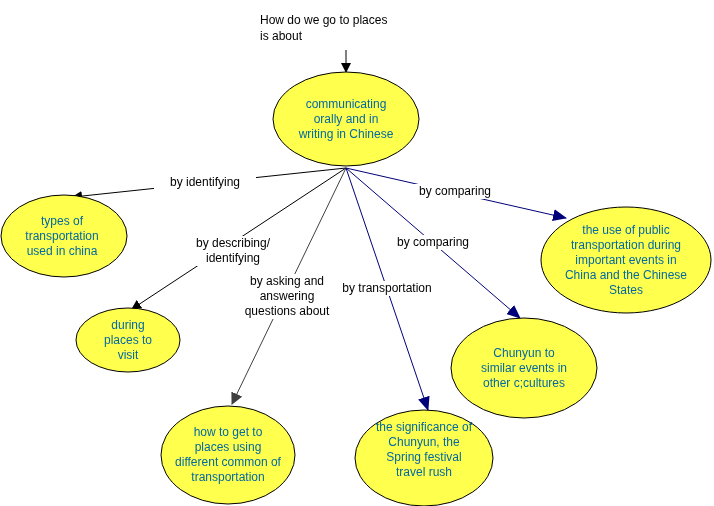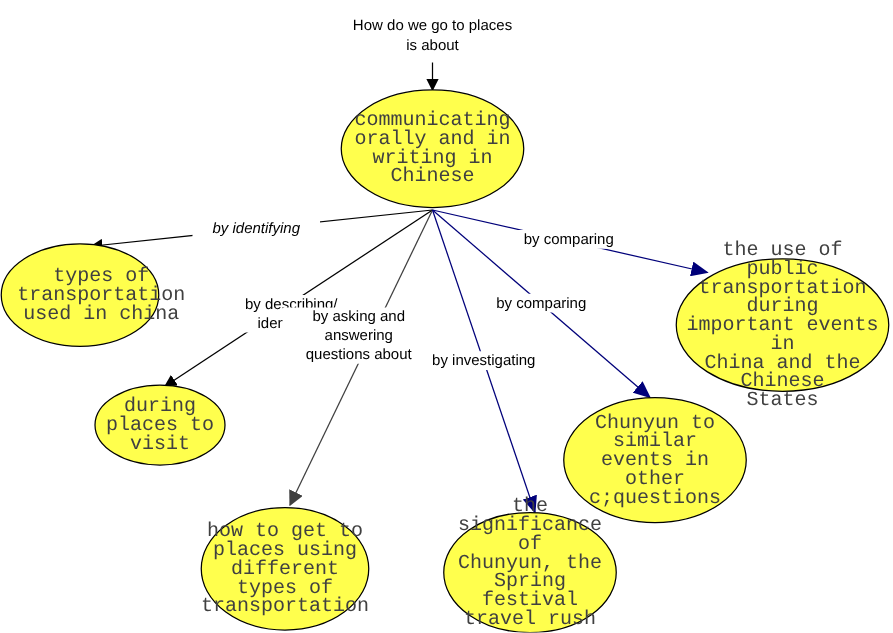--- a/index.html
+++ b/index.html
@@ -2,25 +2,25 @@
 <html><head>
   <meta charset="utf-8">
   <style>
     html, body { margin: 0; padding: 0; background: #ffffff; }
     body { width: 714px; height: 506px; position: relative; overflow: hidden;
            font-family: "Liberation Sans", sans-serif; }
     #map { position: absolute; left: 0; top: 0; }
     .label { position: absolute; font-family: "Liberation Sans", sans-serif; font-size: 12px;
              color: #000; text-align: center; line-height: 15px; white-space: pre-line;
              background: #ffffff; padding: 0 1px; }
-    .node-text { position: absolute; font-family: Liberation Mono, monospace; font-size: 16px;
-                 color: #404040; text-align: center; line-height: 15px; white-space: pre-line;
+    .node-text { position: absolute; font-family: Liberation Sans, sans-serif; font-size: 12px;
+                 color: #0369a1; text-align: center; line-height: 15px; white-space: pre-line;
                  display: flex; align-items: center; justify-content: center; }
     .title { position: absolute; left: 260px; top: 12px; width: 172px; font-size: 12px;
-             line-height: 16px; text-align: center; white-space: pre-line; color: #000; }
+             line-height: 16px; text-align: left; white-space: pre-line; color: #000; }
   </style>
 </head>
 <body>
 
 <div class="title">How do we go to places
 is about</div>
 
 <svg id="map" width="714" height="506">
   <defs>
     <marker id="arrow-dark" markerWidth="10" markerHeight="10" refX="9" refY="5" orient="auto" markerUnits="userSpaceOnUse">
@@ -48,47 +48,47 @@
       <ellipse cx="64" cy="236" rx="63" ry="41" fill="#ffff4d" stroke="#000000" stroke-width="1"></ellipse>
       <ellipse cx="128" cy="340" rx="52" ry="32" fill="#ffff4d" stroke="#000000" stroke-width="1"></ellipse>
       <ellipse cx="228" cy="455" rx="67" ry="49" fill="#ffff4d" stroke="#000000" stroke-width="1"></ellipse>
       <ellipse cx="424" cy="458" rx="69" ry="48" fill="#ffff4d" stroke="#000000" stroke-width="1"></ellipse>
       <ellipse cx="524" cy="368" rx="73" ry="50" fill="#ffff4d" stroke="#000000" stroke-width="1"></ellipse>
       <ellipse cx="626" cy="260" rx="85" ry="53" fill="#ffff4d" stroke="#000000" stroke-width="1"></ellipse>
     </g>
 </svg>
 
 <div id="labels-layer">
-    <div class="label" style="left: 154px; top: 174.5px; width: 100px; font-style: italic;">by identifying</div>
+    <div class="label" style="left: 154px; top: 174.5px; width: 100px;">by identifying</div>
     <div class="label" style="left: 177px; top: 236px; width: 110px;">by describing/
 identifying</div>
-    <div class="label" style="left: 226px; top: 246px; width: 120px; text-align: center;">by asking and
+    <div class="label" style="left: 226px; top: 274px; width: 120px; text-align: center;">by asking and
 answering
 questions about</div>
-    <div class="label" style="left: 331px; top: 280.5px; width: 110px;">by investigating</div>
+    <div class="label" style="left: 331px; top: 280.5px; width: 110px;">by transportation</div>
     <div class="label" style="left: 382px; top: 234.5px; width: 100px;">by comparing</div>
     <div class="label" style="left: 404px; top: 183.5px; width: 100px;">by comparing</div>
     <div class="node-text" style="left: 281px; top: 72px; width: 130px; height: 94px;">communicating
 orally and in
 writing in Chinese</div>
-    <div class="node-text" style="left: 26px; top: 195px; width: 110px; height: 82px;">types of
+    <div class="node-text" style="left: 7px; top: 195px; width: 110px; height: 82px;">types of
 transportation
 used in china</div>
     <div class="node-text" style="left: 83px; top: 308px; width: 90px; height: 64px;">during
 places to
 visit</div>
     <div class="node-text" style="left: 165.5px; top: 406px; width: 125px; height: 98px;">how to get to
 places using
-different types of
+different common of
 transportation</div>
     <div class="node-text" style="left: 359px; top: 402px; width: 130px; height: 96px;">the significance of
 Chunyun, the
 Spring festival
 travel rush</div>
     <div class="node-text" style="left: 459px; top: 318px; width: 130px; height: 100px;">Chunyun to
 similar events in
-other c;questions</div>
+other c;cultures</div>
     <div class="node-text" style="left: 546px; top: 207px; width: 160px; height: 106px;">the use of public
 transportation during
 important events in
 China and the Chinese
 States</div>
   </div>
 
 </body></html>

